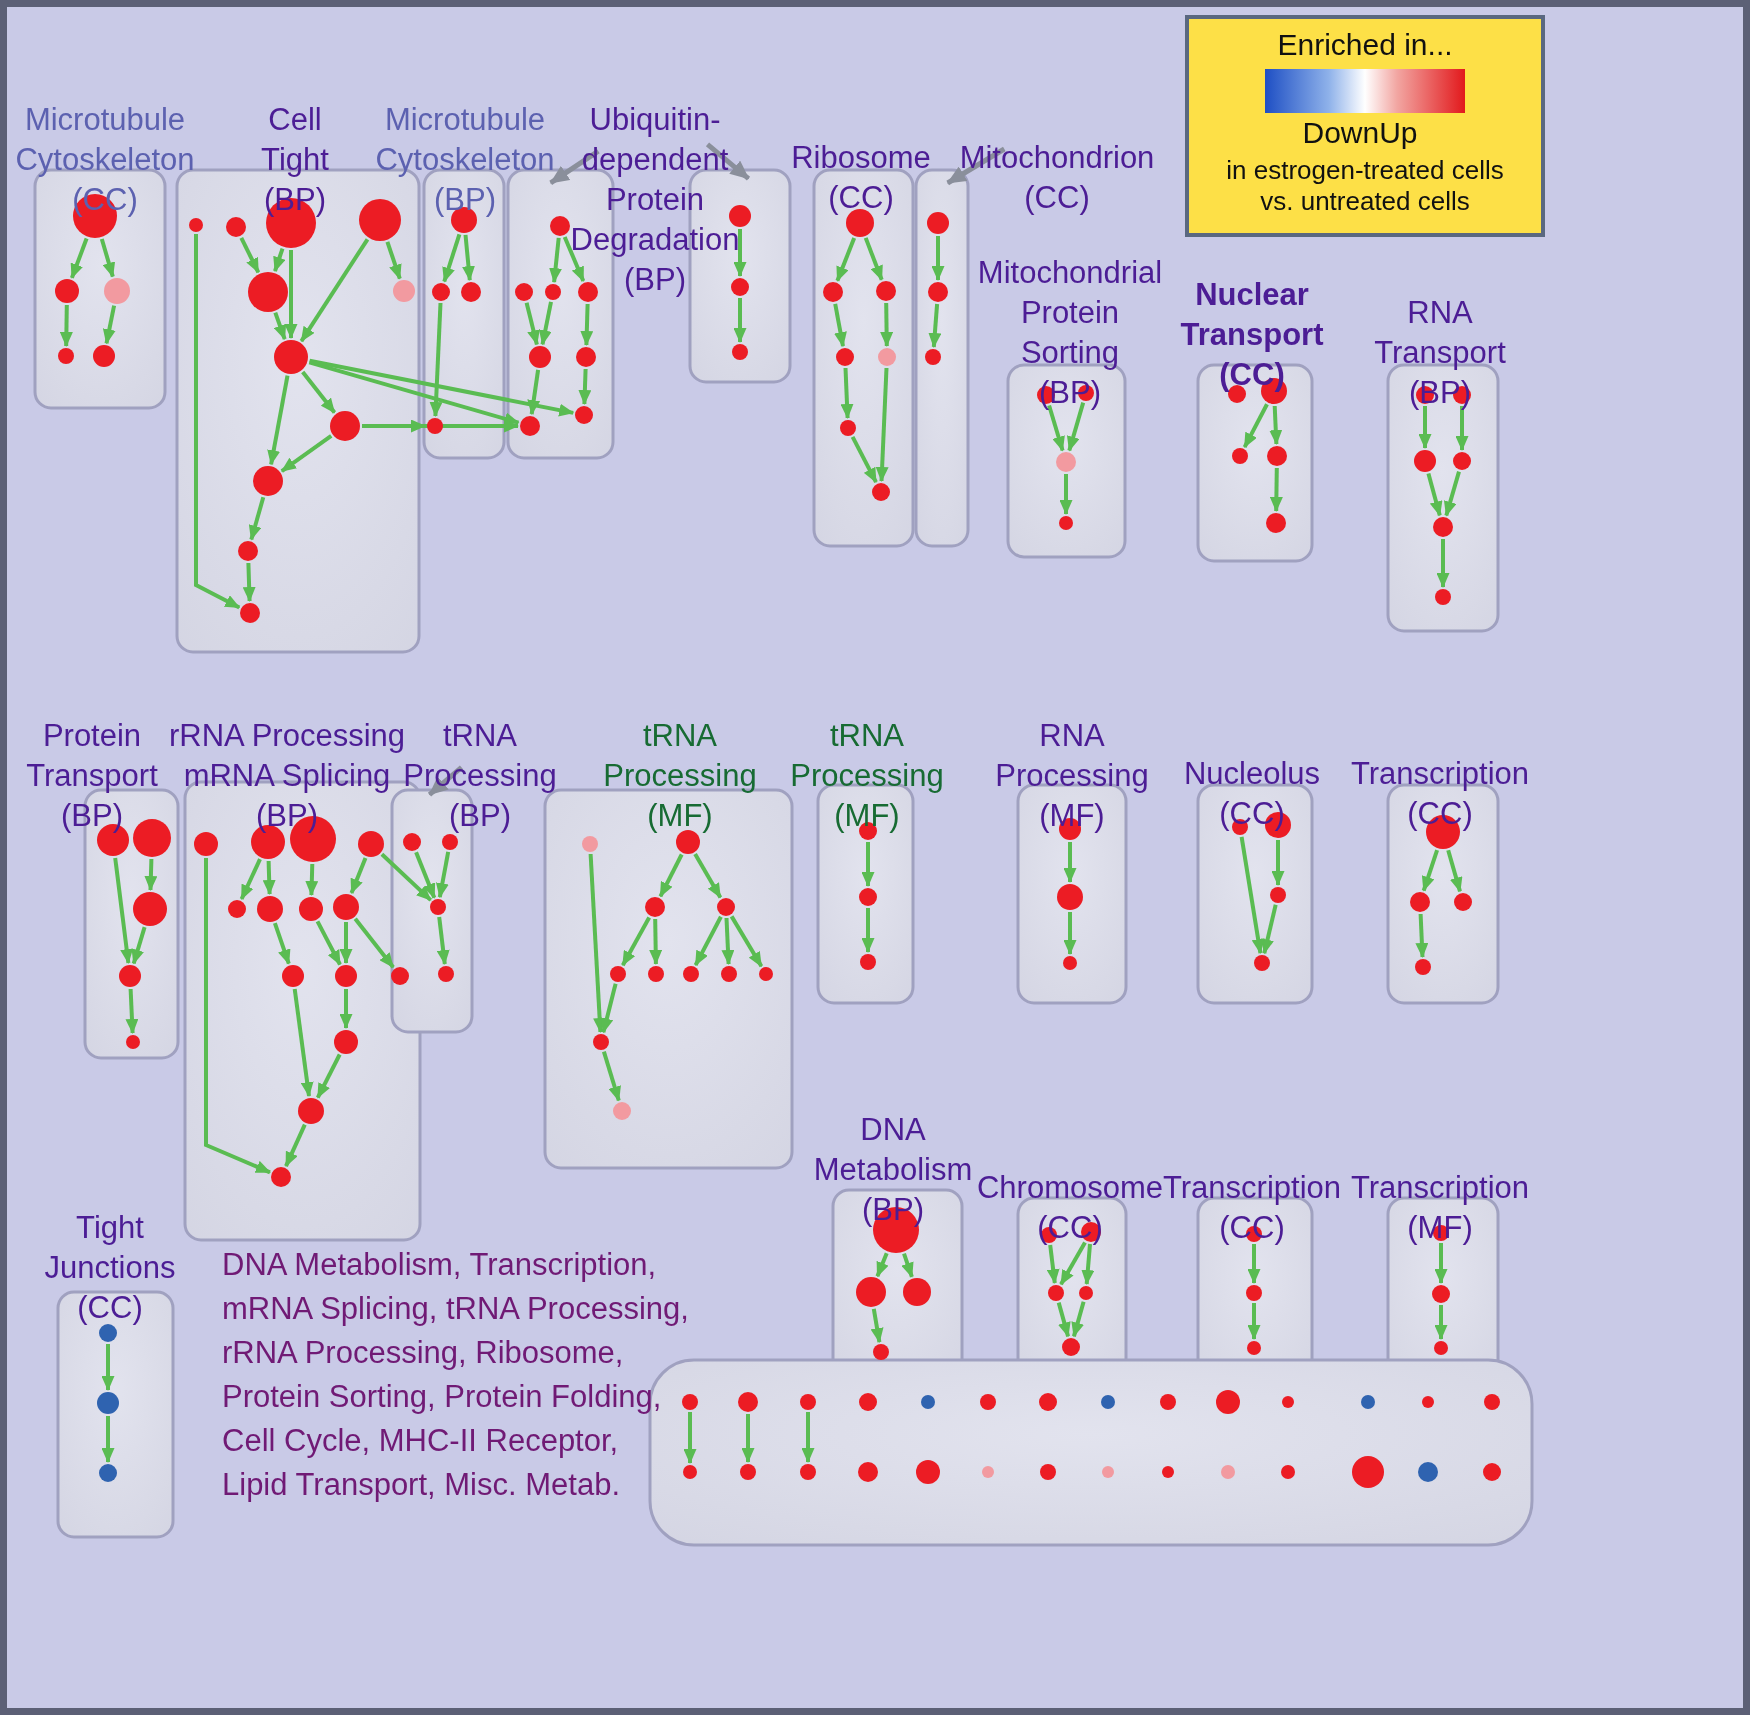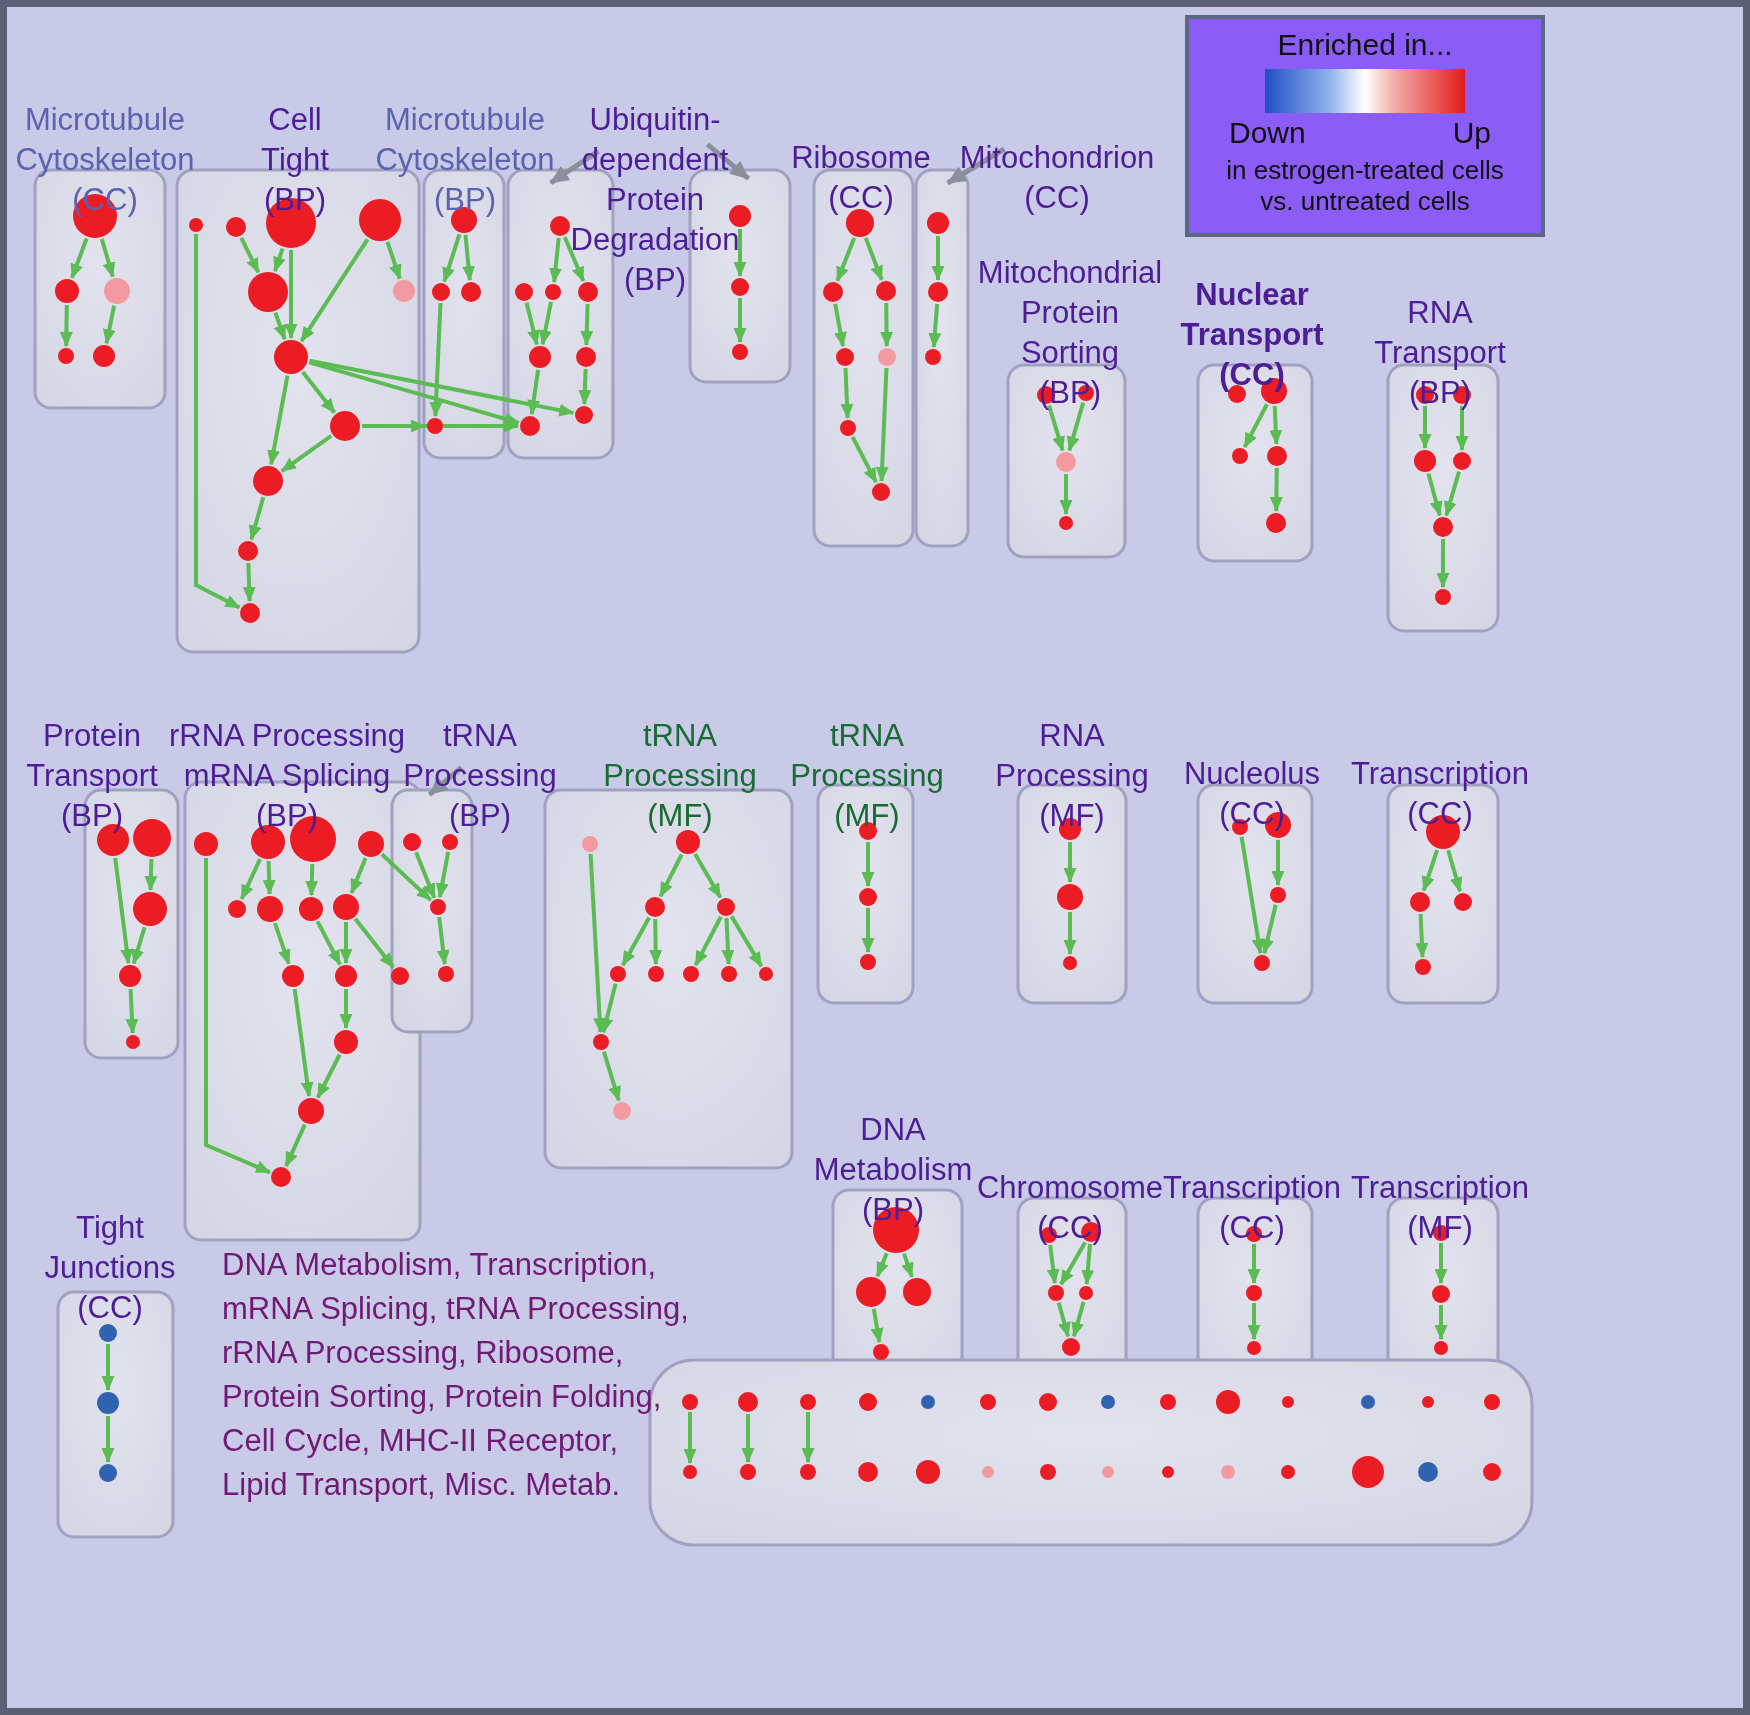--- a/index.html
+++ b/index.html
@@ -19,26 +19,26 @@
   }
   .net-label.black { color:#4c1d95; }
   .net-label.blue  { color:#5c61b0; }
   .net-label.green { color:#176b33; }
   #misc-text {
     position:absolute; left:222px; top:1243px;
     font-size:31px; line-height:44px; color:#701a75; white-space:nowrap;
   }
   #legend {
     position:absolute; left:1185px; top:15px; width:360px; height:222px;
-    border:4px solid #5a6880; background:#8b5cf6;
+    border:4px solid #5a6880; background:#fde047;
     text-align:center; color:#111;
   }
   .lg-title { font-size:30px; margin-top:9px; }
   .lg-bar { width:200px; height:44px; margin:7px auto 0; }
-  .lg-row { display:flex; justify-content:space-between; padding:3px 50px 0 40px; font-size:30px; }
+  .lg-row { display:flex; justify-content:center; padding:3px 50px 0 40px; font-size:30px; }
   .lg-sub { font-size:26px; line-height:31px; }
   .lg-sub.first { margin-top:5px; }
 </style>
 </head>
 <body>
 
 <div id="page" style="background: rgb(201, 202, 231); box-shadow: rgb(92, 96, 118) 0px 0px 0px 7px inset;">
 
   <svg id="net" width="1750" height="1715" viewBox="0 0 1750 1715">
       <defs>

